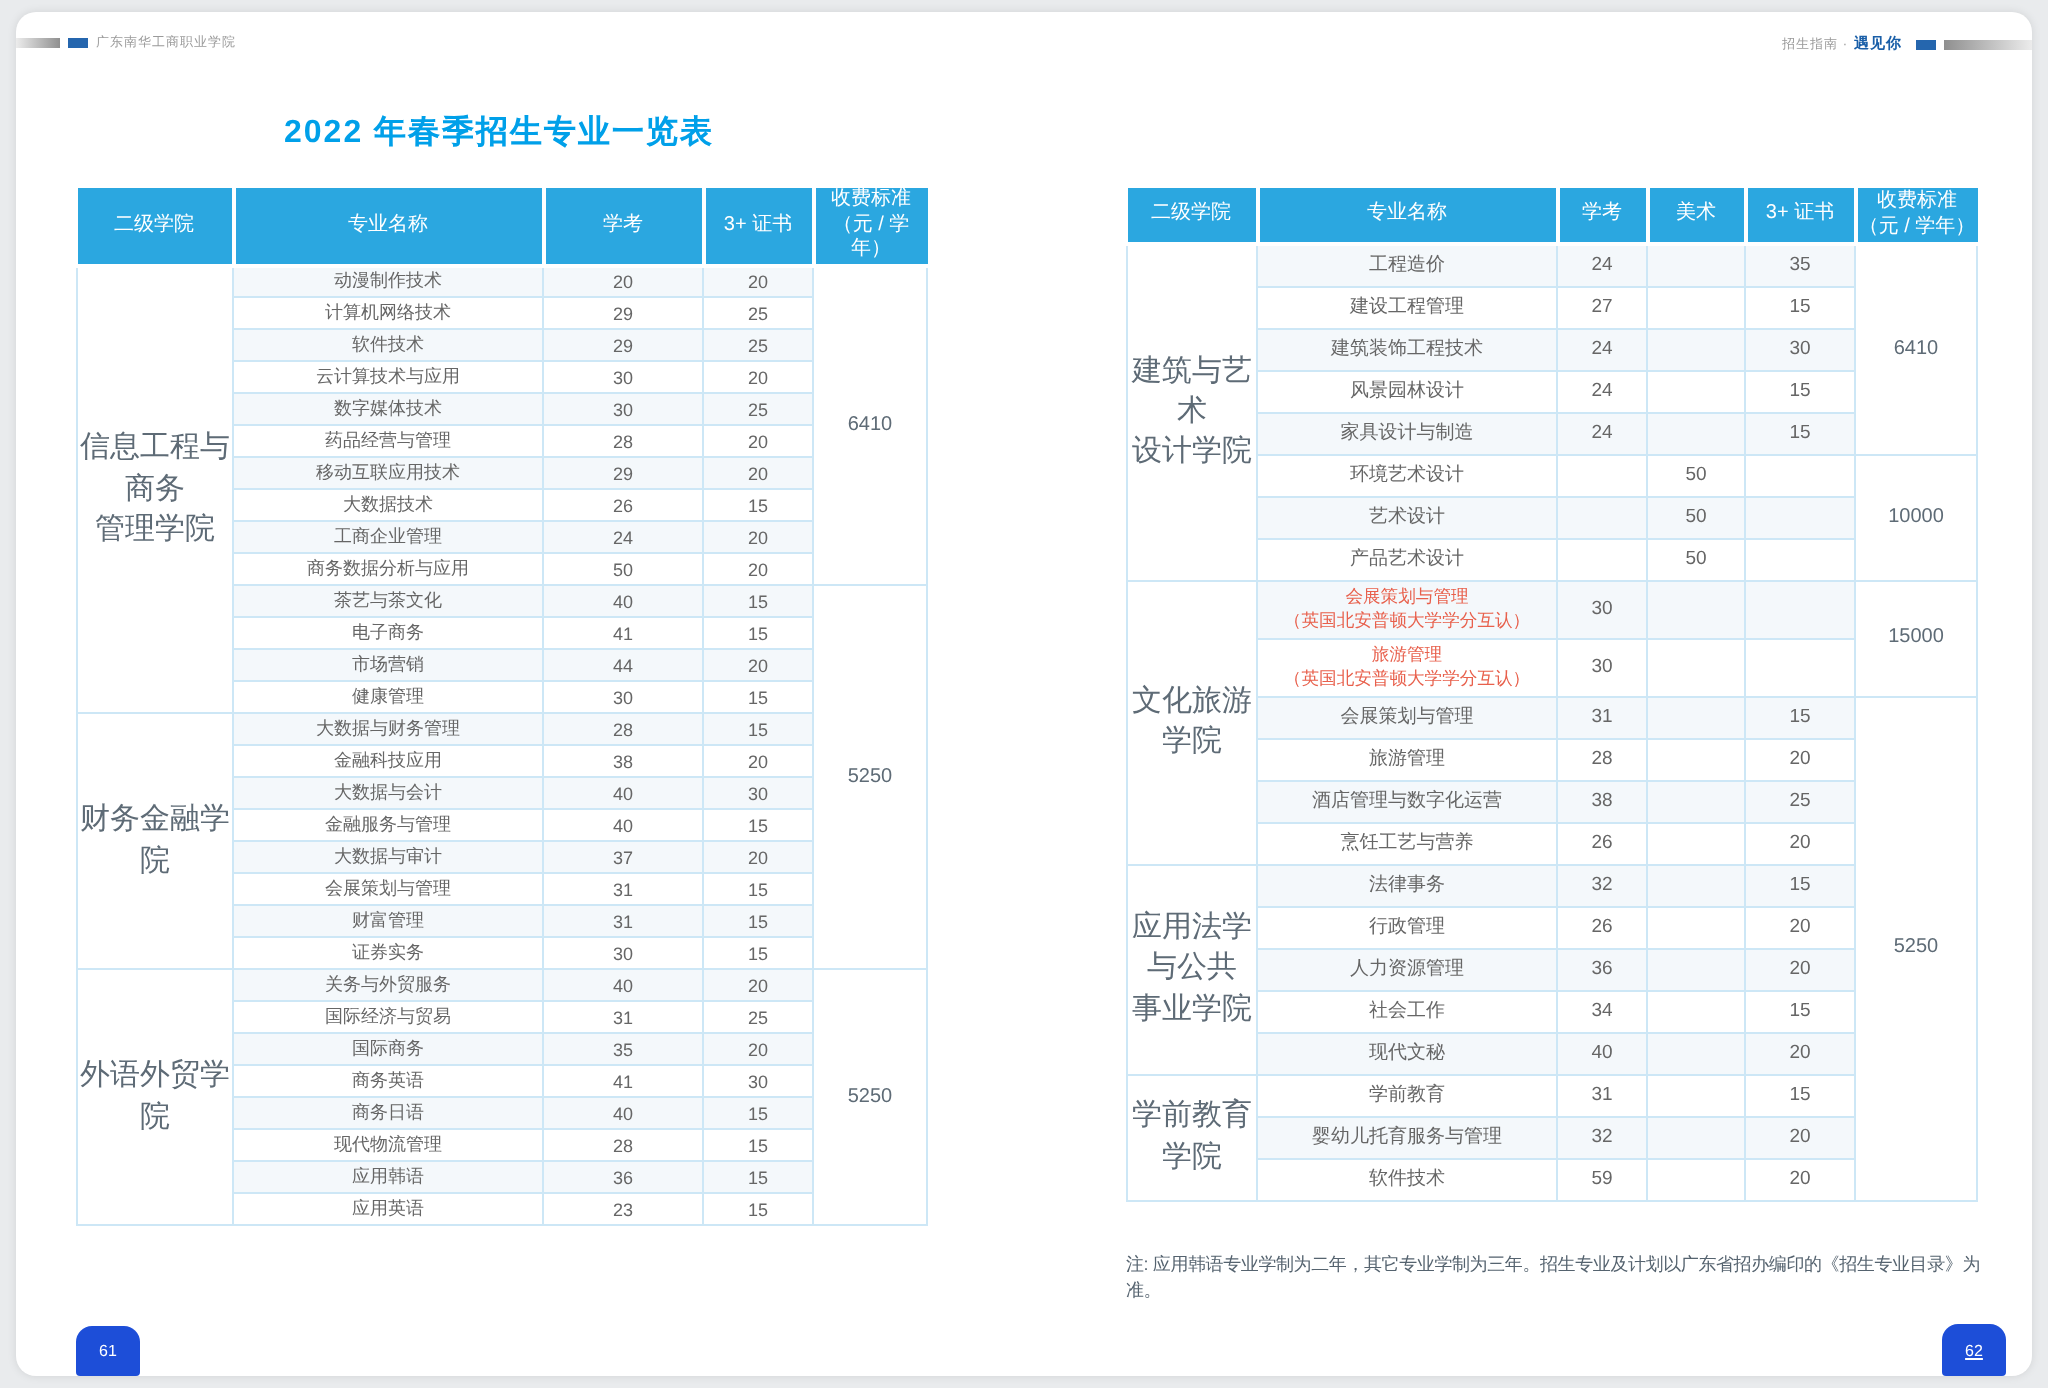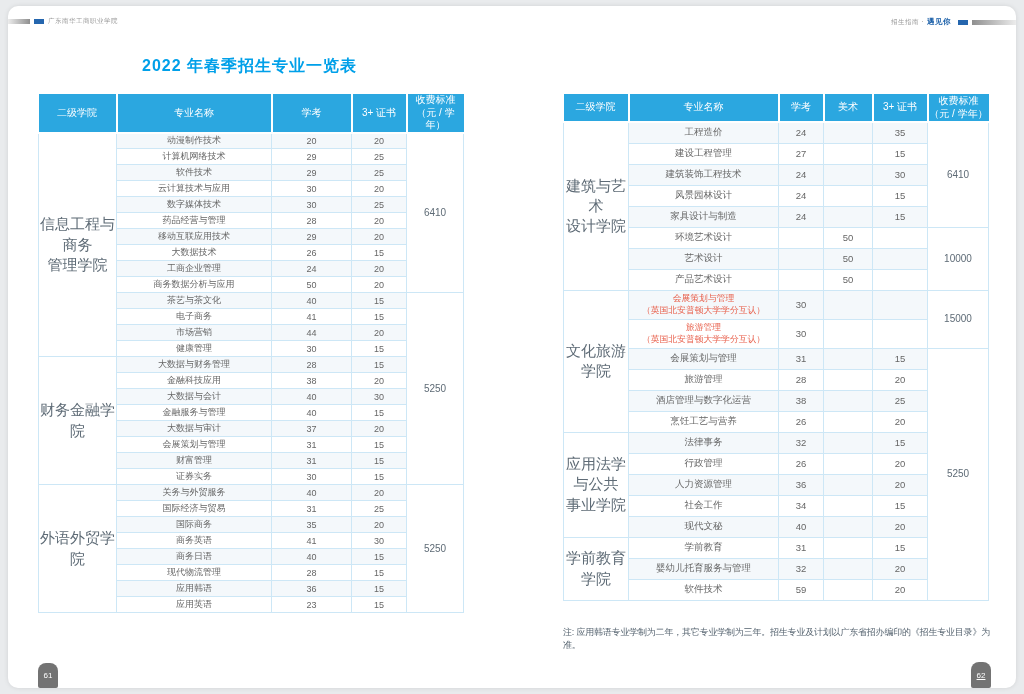--- a/index.html
+++ b/index.html
@@ -45,21 +45,21 @@
   td.fee { font-size:10px; }
   tbody tr:nth-child(odd) td.major, tbody tr:nth-child(odd) td.num { background:#f4f8fb; }
   .rrow td.major { color:#e8604c; font-size:8.8px; line-height:1.35; }
   
   .note {
     position:absolute; left:555px; top:620px; width:435px;
     font-size:9px; color:#55636f; letter-spacing:-0.2px;
   }
   
   .pill {
-    position:absolute; width:20px; background:#737373; color:#fff;
+    position:absolute; width:32px; background:#1d4ed8; color:#fff;
     border-radius:8px 8px 2px 2px; font-size:8px;
     display:flex; align-items:center; justify-content:center;
   }
   #pill-left  { left:30px;  top:657px; height:25px; }
   #pill-right { left:963px; top:656px; height:26px;text-decoration:underline; }
 </style>
 </head>
 <body>
 
 <div class="page">

